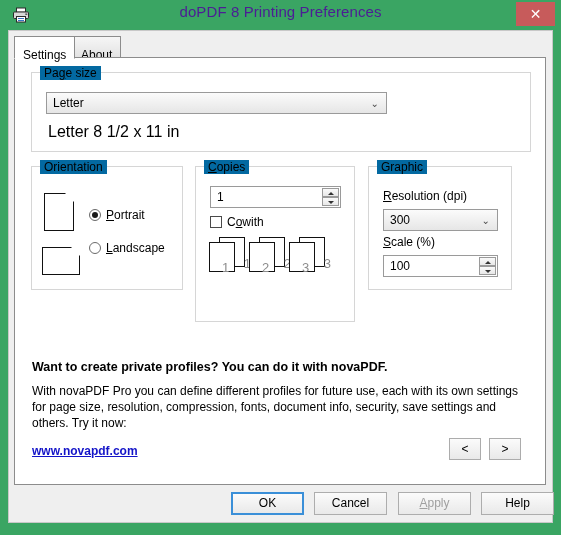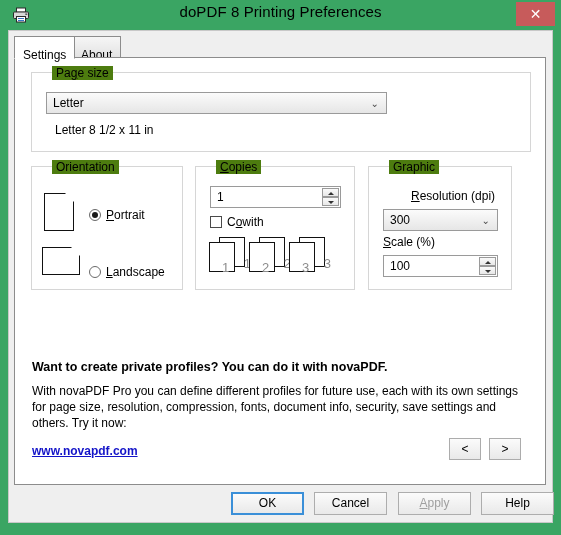--- a/index.html
+++ b/index.html
@@ -24,21 +24,21 @@
     position: absolute; left: 0; top: 0;
     width: 561px; height: 30px;
   }
   .title-icon {
     position: absolute; left: 12px; top: 6px;
     width: 18px; height: 18px;
   }
   .title-text {
     position: absolute; left: 0; top: 3px;
     width: 561px; text-align: center;
-    font-size: 15px; color: #000000;
+    font-size: 15px; color: #4c1d95;
     letter-spacing: .1px;
   }
   .close-btn {
     position: absolute; right: 6px; top: 2px;
     width: 39px; height: 24px;
     background: #c75b5b;
     border: none; padding: 0;
     cursor: pointer;
     color: #ffffff;
     font-size: 14px;
@@ -89,29 +89,28 @@
   }
   
   .group {
     position: absolute;
     border: 1px solid #d6d6d6;
     box-sizing: border-box;
     background: transparent;
   }
   .group-title {
     position: absolute; top: -7px; left: 8px;
-    background: #4d7c0f;
+    background: #0369a1;
     padding: 0 4px;
     font-size: 12px;
     white-space: nowrap;
-    margin-left: 12px;
   }
   #grp-pagesize { left: 16px; top: 14px; width: 500px; height: 80px; }
   #grp-orient   { left: 16px; top: 108px; width: 152px; height: 124px; }
-  #grp-copies   { left: 180px; top: 108px; width: 160px; height: 124px; }
+  #grp-copies   { left: 180px; top: 108px; width: 160px; height: 156px; }
   #grp-graphic  { left: 353px; top: 108px; width: 144px; height: 124px; }
 
   
   .combo {
     position: absolute;
     box-sizing: border-box;
     border: 1px solid #9a9a9a;
     background: linear-gradient(#fbfbfb, #e6e6e6);
     font-size: 12px;
     line-height: 20px;
@@ -122,22 +121,22 @@
     white-space: nowrap;
   }
   .combo .chev {
     position: absolute; right: 7px; top: 0;
     font-size: 10px; color: #4a4a4a; line-height: 21px;
   }
   #combo-pagesize { left: 14px; top: 19px; width: 341px; height: 22px; }
   #combo-res { left: 14px; top: 42px; width: 115px; height: 22px; }
 
   .pagesize-desc {
-    position: absolute; left: 23px; top: 50px;
-    font-size: 12px;
+    position: absolute; left: 16px; top: 50px;
+    font-size: 16px;
   }
 
   
   .spin {
     position: absolute;
     box-sizing: border-box;
     border: 1px solid #9a9a9a;
     background: #ffffff;
   }
   .spin .val {
@@ -192,27 +191,27 @@
     margin-right: 5px;
     position: relative;
   }
   .radio.on::after {
     content: "";
     position: absolute; left: 2px; top: 2px;
     width: 6px; height: 6px; border-radius: 50%;
     background: #1a1a1a;
   }
   #radio-portrait  { left: 57px; top: 41px; }
-  #radio-landscape { left: 57px; top: 98px; }
+  #radio-landscape { left: 57px; top: 74px; }
 
   .label-field {
     position: absolute; left: 14px;
     font-size: 12px;
   }
-  #lbl-res { top: 22px; margin-left: 28px; }
+  #lbl-res { top: 22px; }
   #lbl-scale { top: 68px; }
 
   u { text-decoration: underline; }
 
   
   .pg {
     position: absolute;
     box-sizing: border-box;
     border: 1.5px solid #111;
     background: #fff;

